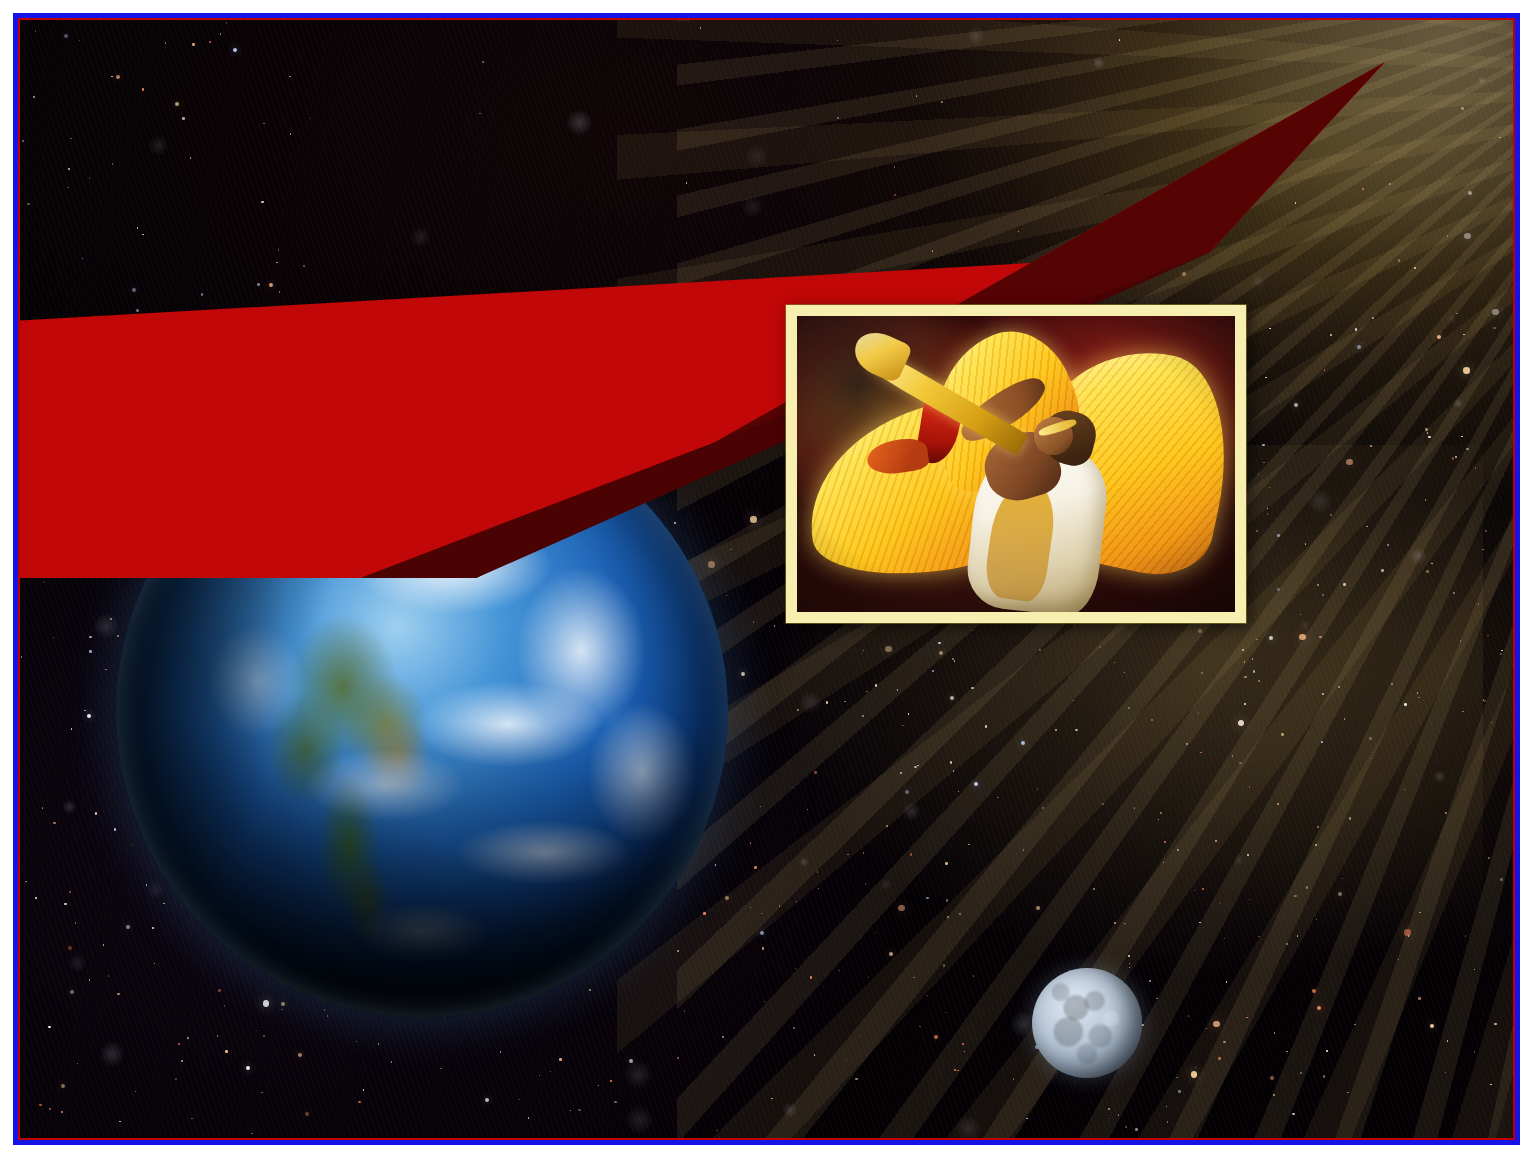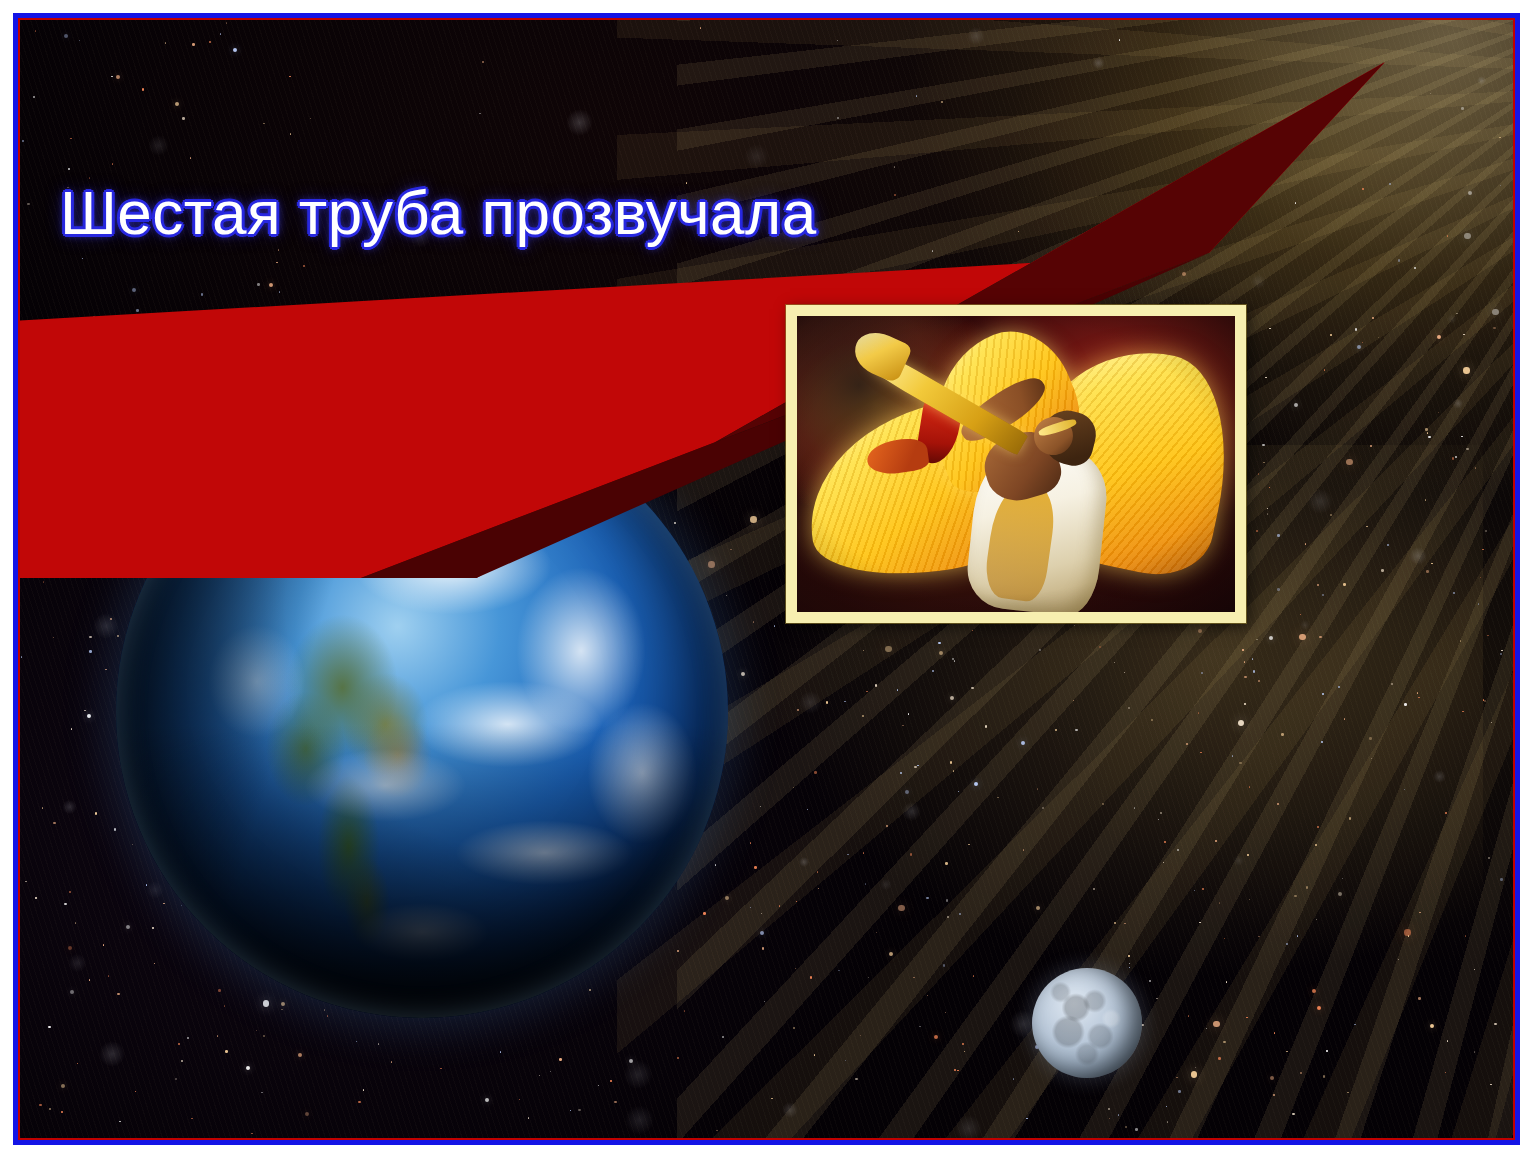--- a/index.html
+++ b/index.html
@@ -860,19 +860,18 @@
               <div class="arm"></div>
               <div class="hair"></div>
               <div class="head"></div>
               <div class="halo-band"></div>
               <div class="trumpet"></div>
               <div class="trumpet-bell"></div>
               <div class="art-shade"></div>
             </div>
           </div>
 
-          <div class="title">Шестая  труба прозвучала</div>
 
         </div>
       </div>
     </div>
   </div>
 </div>
 
 </body></html>

